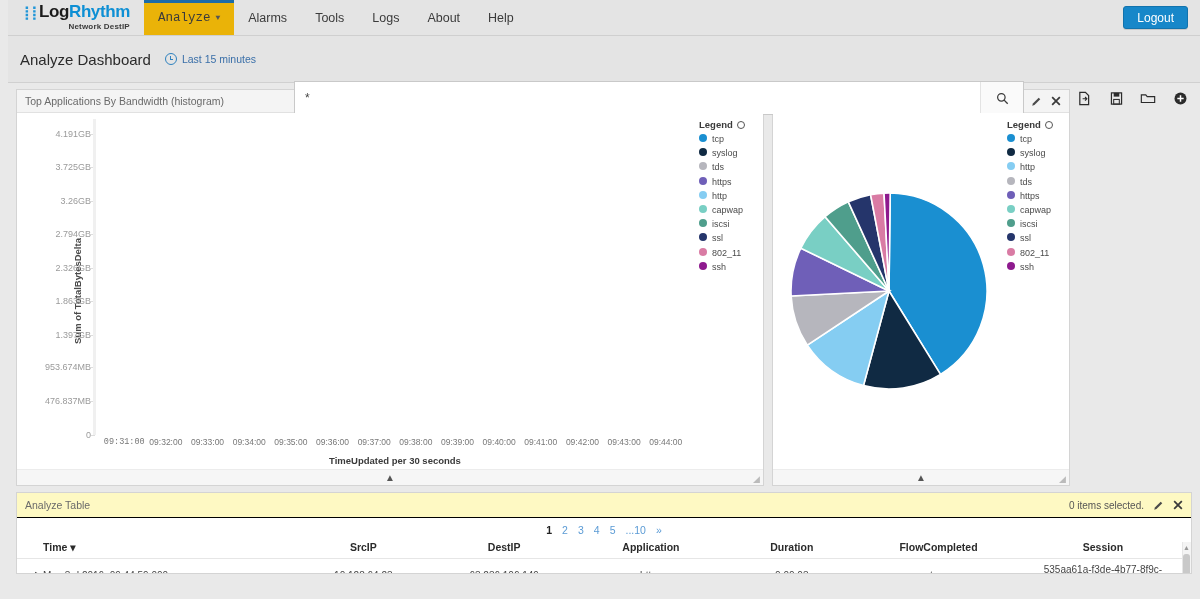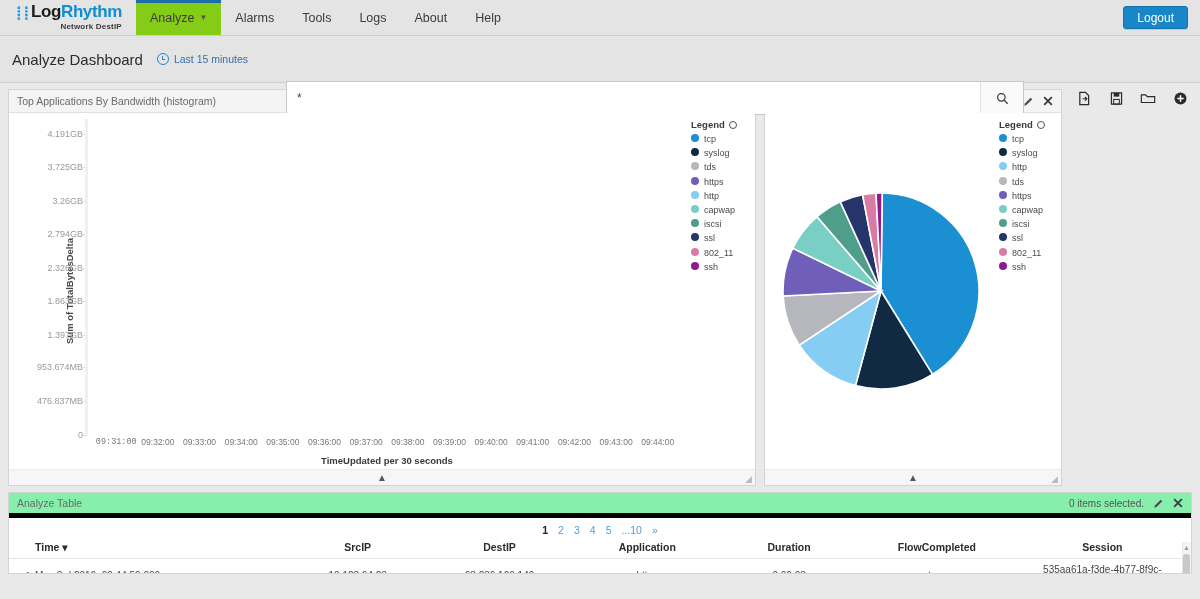--- a/index.html
+++ b/index.html
@@ -5,41 +5,41 @@
   * { box-sizing: border-box; }
   html, body { margin:0; padding:0; }
   body {
     width:1200px; height:599px;
     font-family:"Liberation Sans", sans-serif;
     background:#ffffff;
     overflow:hidden;
     font-size:12px;
     color:#333;
   }
-  .app { width:1200px; height:599px; position:relative; background:#e9e9e9; }
+  .app { width:1200px; height:599px; position:relative; background:#e9e9e9;padding-left:8px; }
 
   
   .topnav{
     height:36px; background:#e4e4e4; display:flex; align-items:stretch;
     border-bottom:1px solid #cfcfcf; position:relative;
   }
   .logo-wrap{ display:flex; flex-direction:column; justify-content:center;
     padding:0 14px 0 16px; }
   .logo-main{ font-size:17px; font-weight:bold; letter-spacing:-0.4px; line-height:16px; }
   .logo-dots{ color:#2196d8; font-size:13px; letter-spacing:-2px; }
   .logo-log{ color:#1b1b1b; }
   .logo-rhy{ color:#0e8fd4; }
   .logo-sub{ font-size:8px; font-weight:bold; color:#3a3a3a; text-align:right;
     letter-spacing:.2px; margin-top:1px; }
   .nav-items{ display:flex; align-items:stretch; }
   .nav-item{
     display:flex; align-items:center; padding:0 14px; font-size:12.5px;
     color:#3b3b3b; cursor:pointer; position:relative; white-space:nowrap;
   }
-  .nav-item.active{ background:#84cc16; }
+  .nav-item.active{ background:#eab308;font-family:Liberation Mono, monospace; }
   .nav-item.active:after{
     content:""; position:absolute; left:0; right:0; top:0; height:3px; background:#1b6ca8;
   }
   .caret{ margin-left:5px; font-size:8px; color:#555; }
   .logout-btn{
     position:absolute; right:12px; top:6px; height:23px; padding:0 13px;
     background:#1787c9; color:#fff; border:1px solid #1273ad; border-radius:3px;
     font-size:12px; display:flex; align-items:center; cursor:pointer;
     box-shadow:0 1px 0 rgba(0,0,0,.12);
   }
@@ -128,21 +128,21 @@
   
   .pie-area{ position:absolute; left:0; top:0; bottom:0; right:64px;
     display:flex; align-items:center; justify-content:center; }
   .pie-legend{ position:absolute; right:4px; top:6px; width:58px; }
 
   
   .tablepanel{
     margin:6px 8px 0 8px; background:#fff; border:1px solid #d4d4d4;
     height:82px; display:flex; flex-direction:column; position:relative;
   }
-  .tp-head{ height:25px; background:#86efac; border-bottom:5px solid #000000;
+  .tp-head{ height:25px; background:#fef9c3; border-bottom:1px solid #000000;
     display:flex; align-items:center; padding:0 8px; flex:none; }
   .tp-title{ font-size:10.5px; color:#6a6a6a; flex:1; }
   .tp-sel{ font-size:10px; color:#555; margin-right:9px; }
   .tp-body{ flex:1; position:relative; overflow:hidden; }
   .pager{ display:flex; justify-content:center; align-items:center; gap:10px;
     height:20px; font-size:10.5px; padding-top:3px;}
   .pager span{ cursor:pointer; color:#5b9bd5; }
   .pager span.cur{ color:#222; font-weight:bold; }
   table{ width:100%; border-collapse:collapse; table-layout:fixed; }
   th{ font-size:10.5px; color:#2b2b2b; text-align:center; font-weight:bold;

